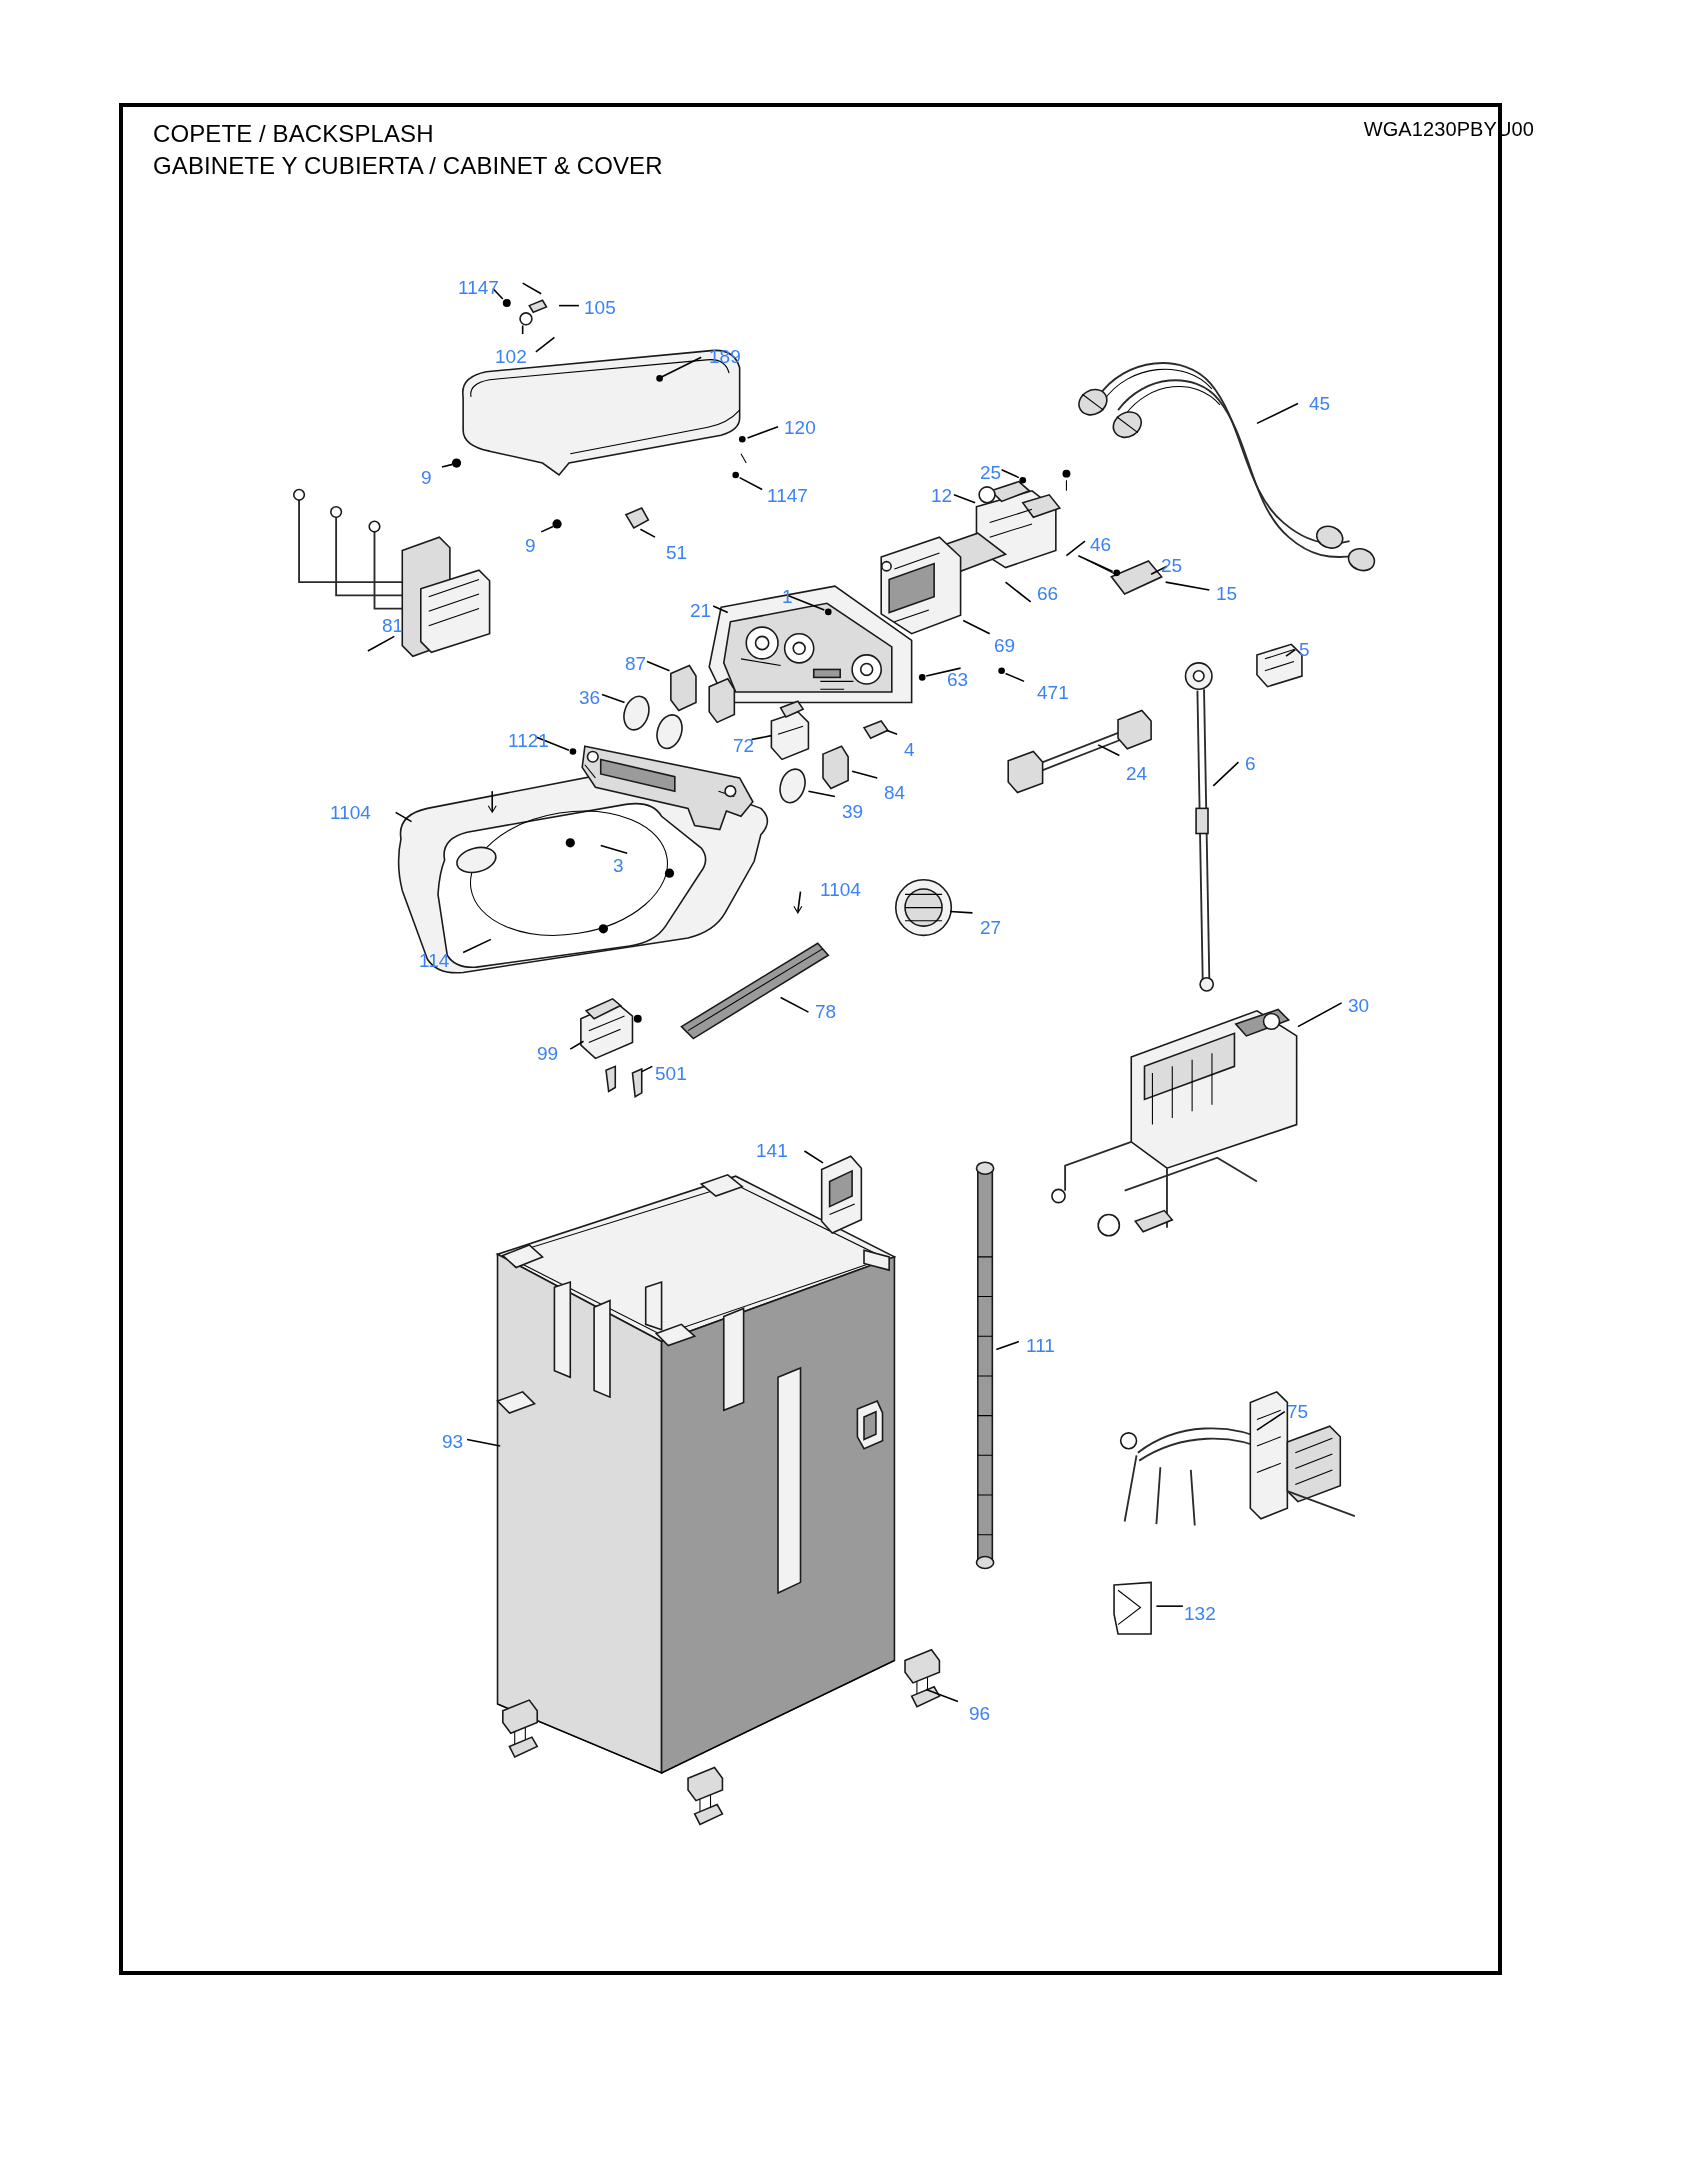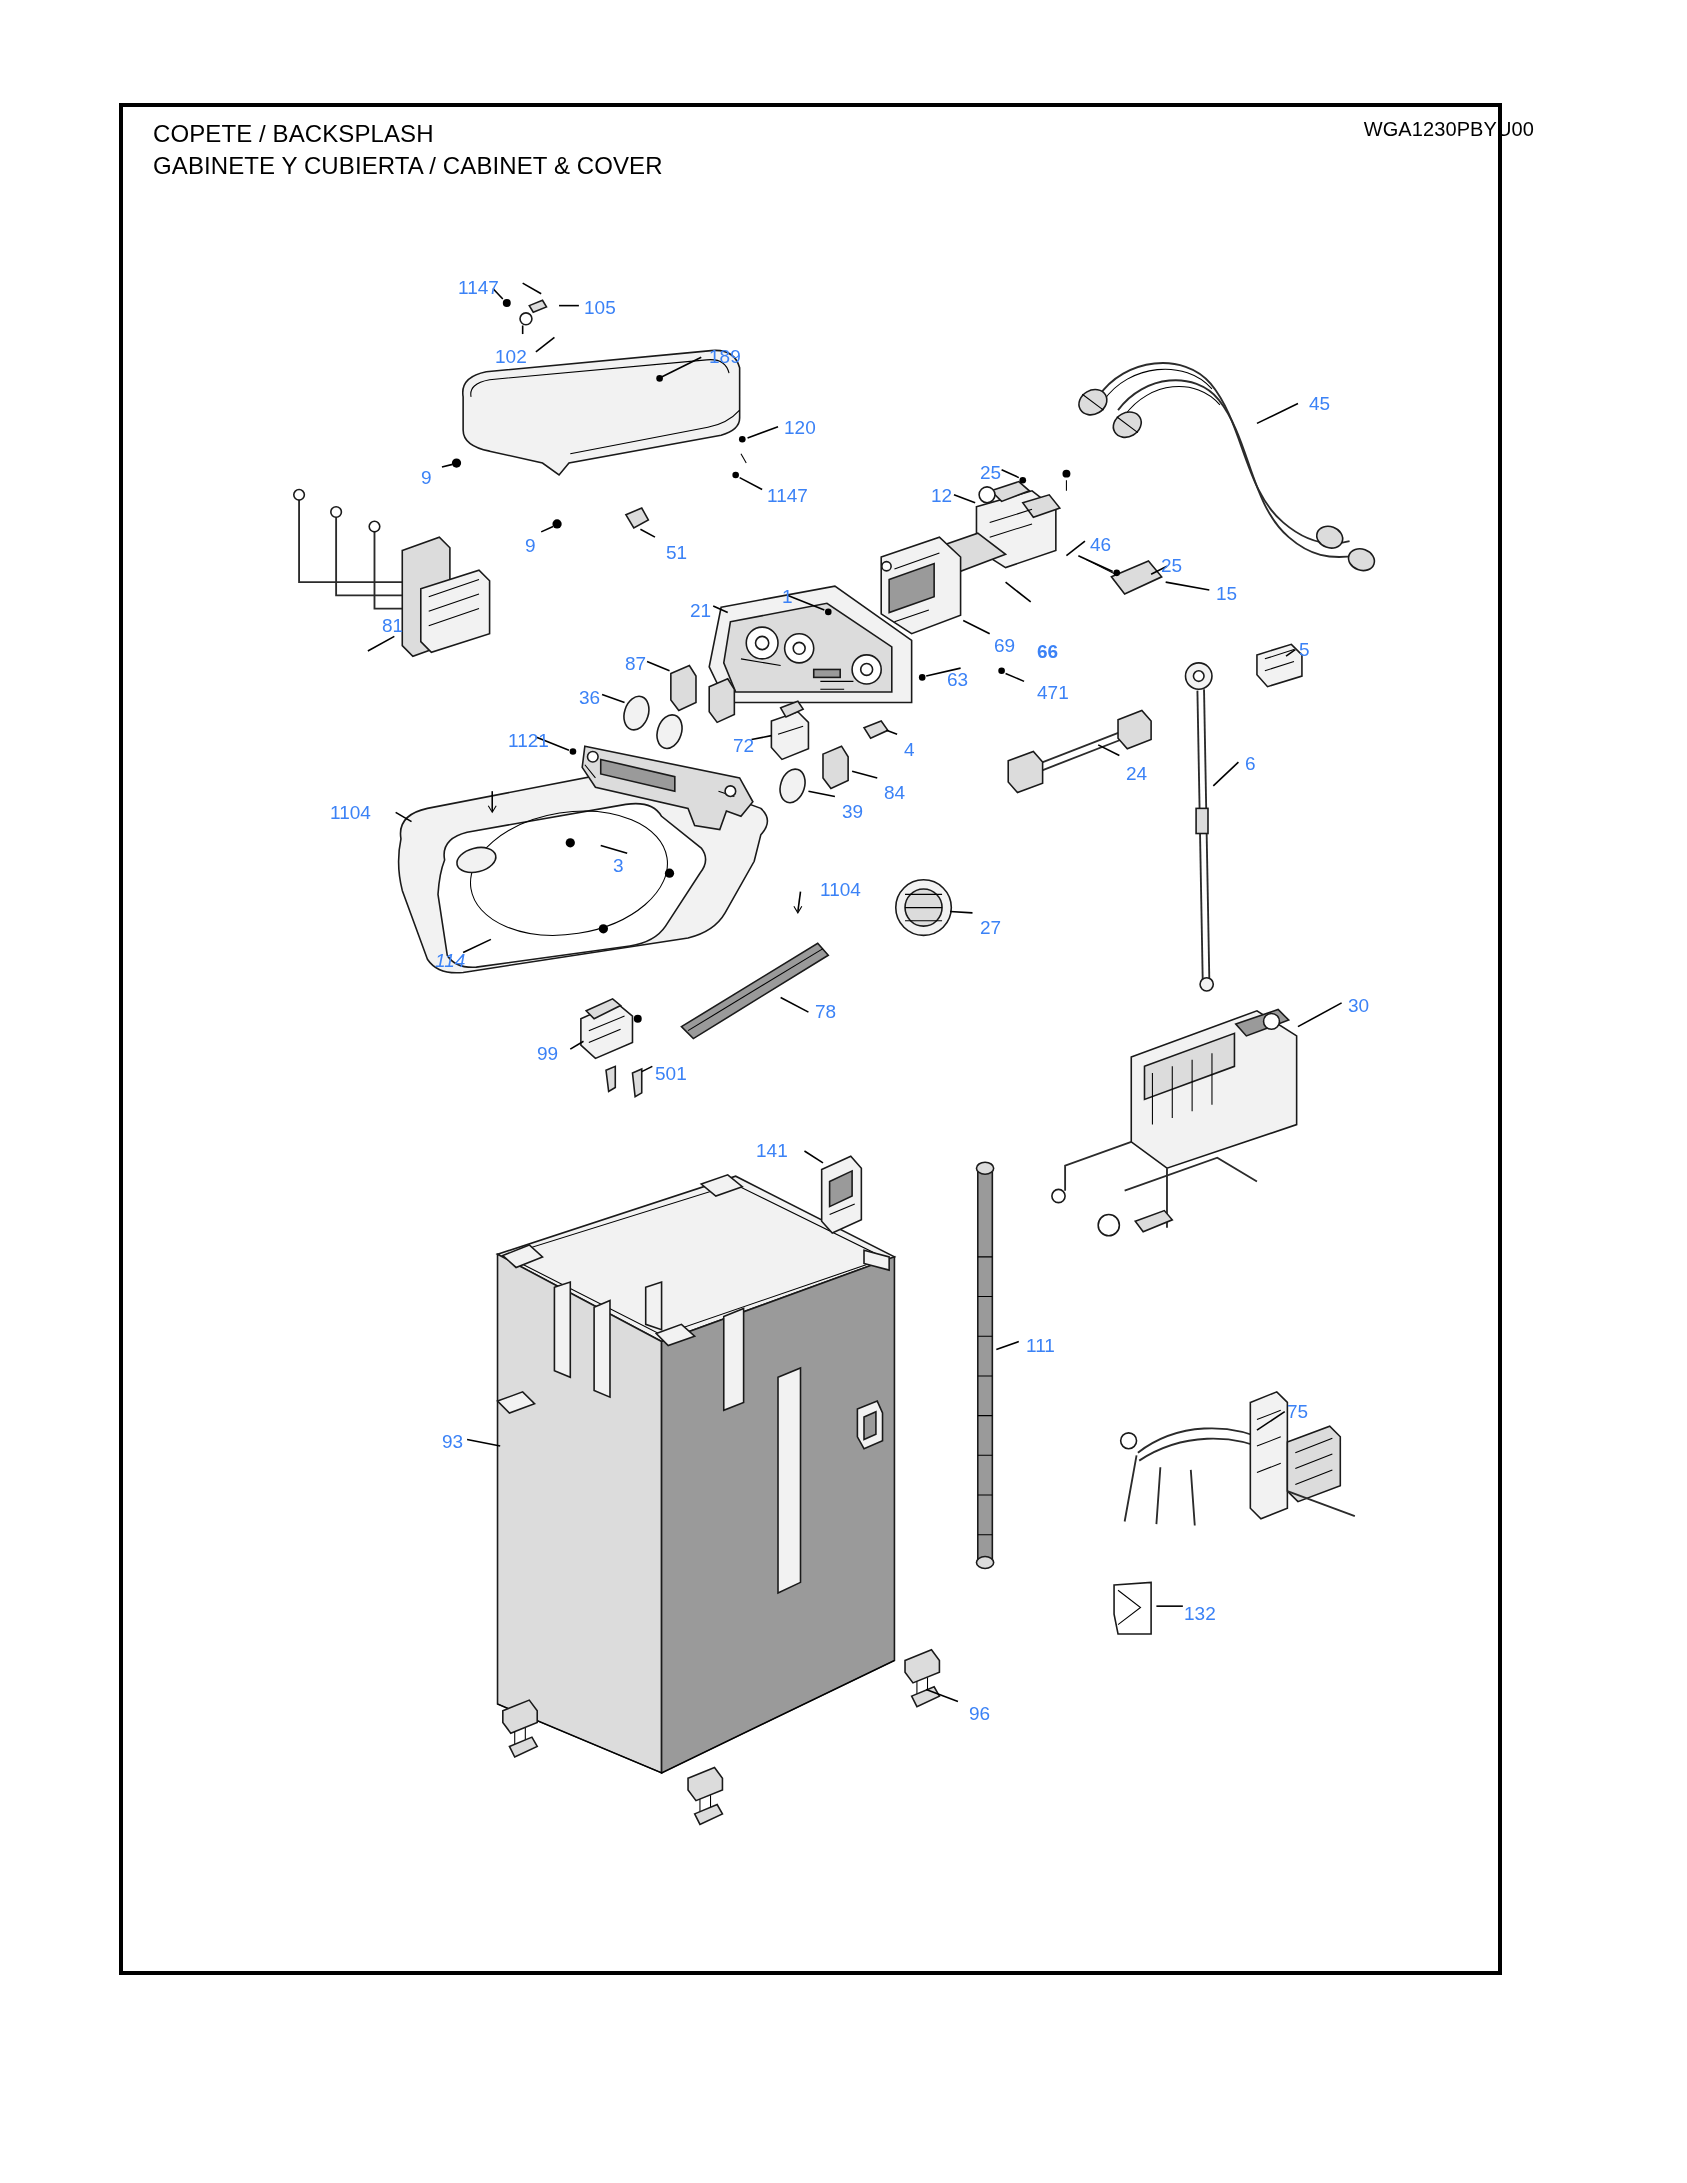--- a/index.html
+++ b/index.html
@@ -427,42 +427,42 @@
   <div class="callout" style="left:767px; top:486px;">1147</div>
   <div class="callout" style="left:421px; top:468px;">9</div>
   <div class="callout" style="left:525px; top:536px;">9</div>
   <div class="callout" style="left:666px; top:543px;">51</div>
   <div class="callout" style="left:1309px; top:394px;">45</div>
   <div class="callout" style="left:980px; top:463px;">25</div>
   <div class="callout" style="left:931px; top:486px;">12</div>
   <div class="callout" style="left:1090px; top:535px;">46</div>
   <div class="callout" style="left:1161px; top:556px;">25</div>
   <div class="callout" style="left:1216px; top:584px;">15</div>
-  <div class="callout" style="left:1037px; top:642px;font-weight:bold;">66</div>
+  <div class="callout" style="left:1037px; top:584px;">66</div>
   <div class="callout" style="left:994px; top:636px;">69</div>
   <div class="callout" style="left:782px; top:587px;">1</div>
   <div class="callout" style="left:690px; top:601px;">21</div>
   <div class="callout" style="left:347px; top:616px;margin-left:35px;">81</div>
   <div class="callout" style="left:947px; top:670px;">63</div>
   <div class="callout" style="left:1037px; top:683px;">471</div>
   <div class="callout" style="left:1299px; top:640px;">5</div>
   <div class="callout" style="left:625px; top:654px;">87</div>
   <div class="callout" style="left:579px; top:688px;">36</div>
   <div class="callout" style="left:508px; top:731px;">1121</div>
   <div class="callout" style="left:733px; top:736px;">72</div>
   <div class="callout" style="left:904px; top:740px;">4</div>
   <div class="callout" style="left:884px; top:783px;">84</div>
   <div class="callout" style="left:842px; top:802px;">39</div>
   <div class="callout" style="left:1126px; top:764px;">24</div>
   <div class="callout" style="left:1245px; top:754px;">6</div>
   <div class="callout" style="left:330px; top:803px;">1104</div>
   <div class="callout" style="left:613px; top:856px;">3</div>
   <div class="callout" style="left:820px; top:880px;">1104</div>
   <div class="callout" style="left:980px; top:918px;">27</div>
-  <div class="callout" style="left:435px; top:951px;font-style:italic;">114</div>
+  <div class="callout" style="left:419px; top:951px;">114</div>
   <div class="callout" style="left:815px; top:1002px;">78</div>
   <div class="callout" style="left:1348px; top:996px;">30</div>
   <div class="callout" style="left:537px; top:1044px;">99</div>
   <div class="callout" style="left:655px; top:1064px;">501</div>
   <div class="callout" style="left:756px; top:1141px;">141</div>
   <div class="callout" style="left:1026px; top:1336px;">111</div>
   <div class="callout" style="left:1287px; top:1402px;">75</div>
   <div class="callout" style="left:442px; top:1432px;">93</div>
   <div class="callout" style="left:1184px; top:1604px;">132</div>
   <div class="callout" style="left:969px; top:1704px;">96</div>

